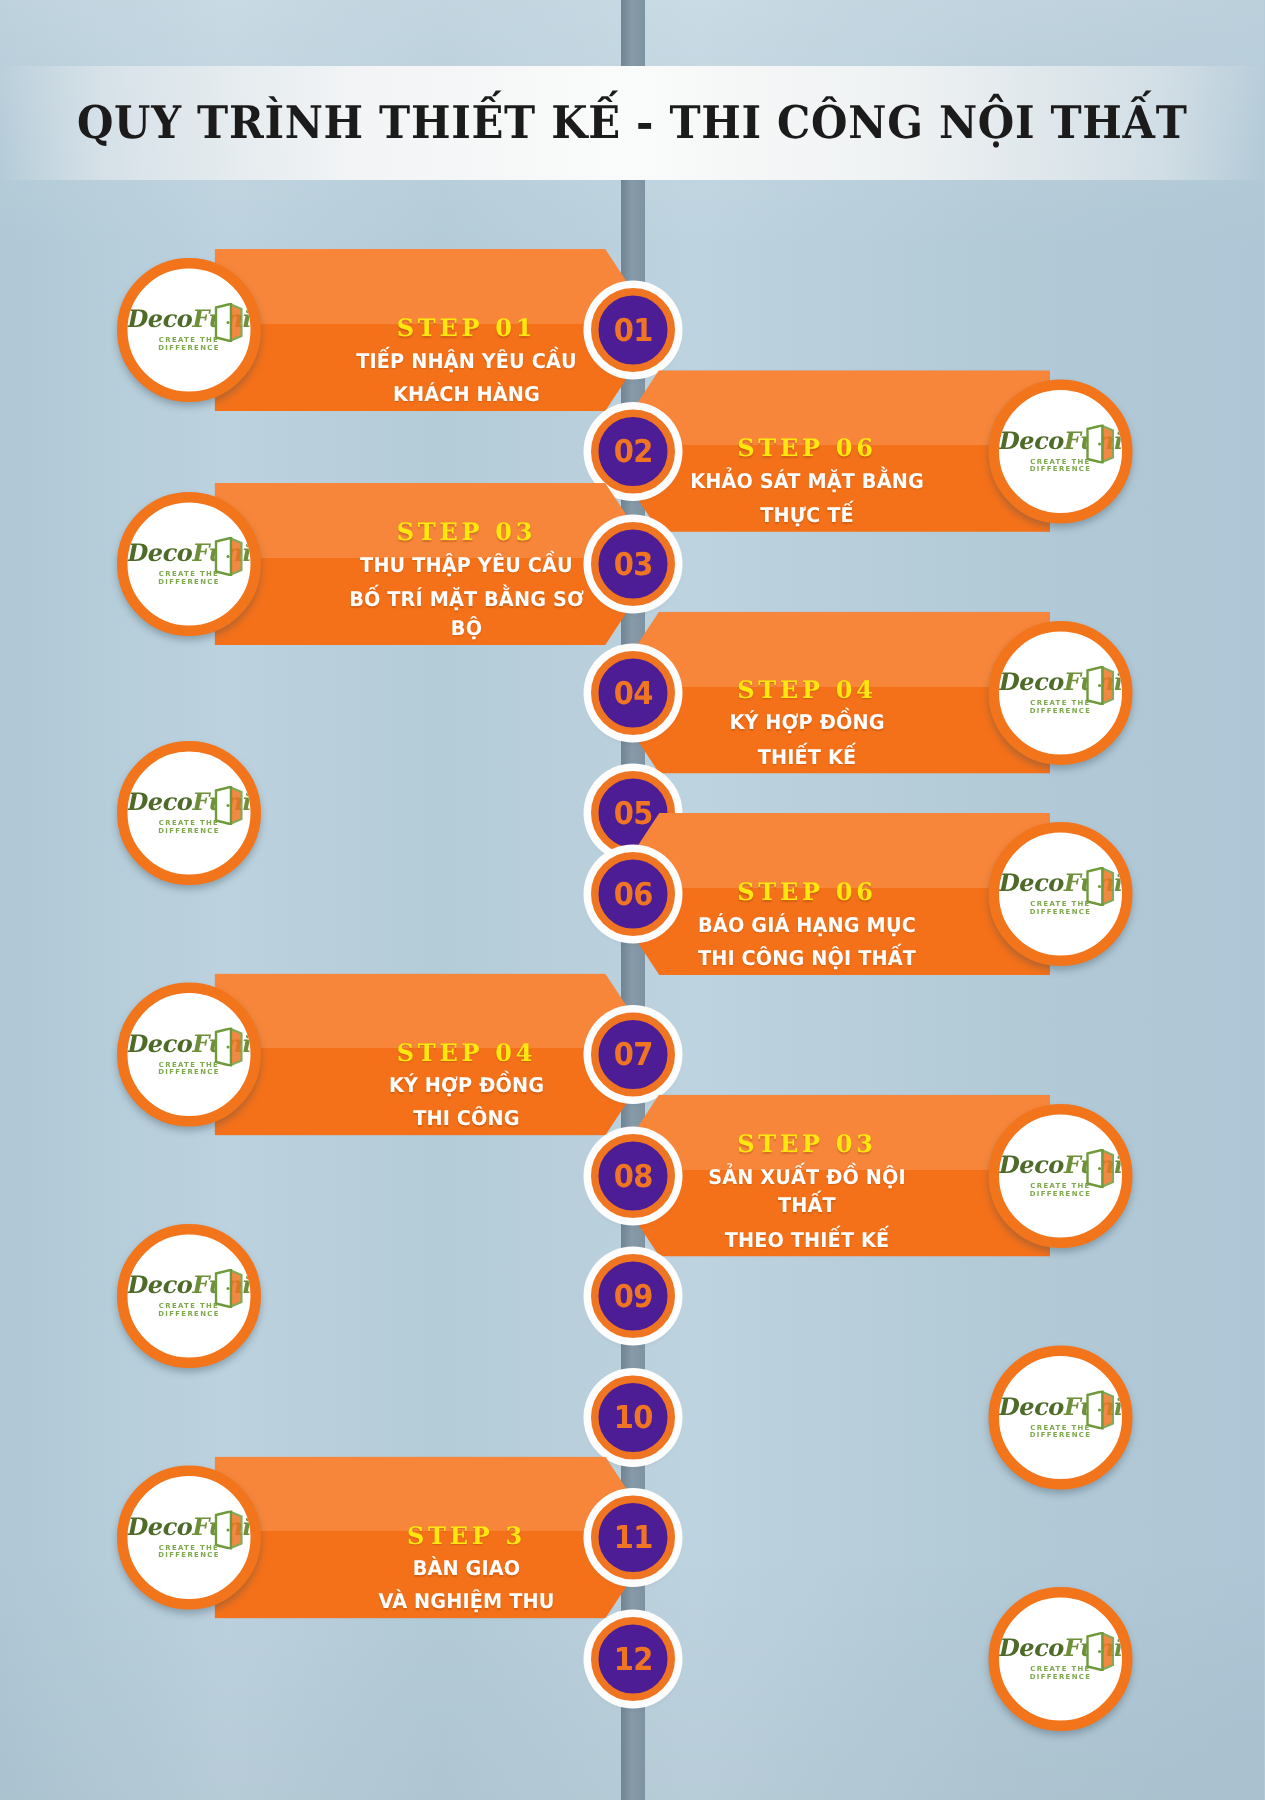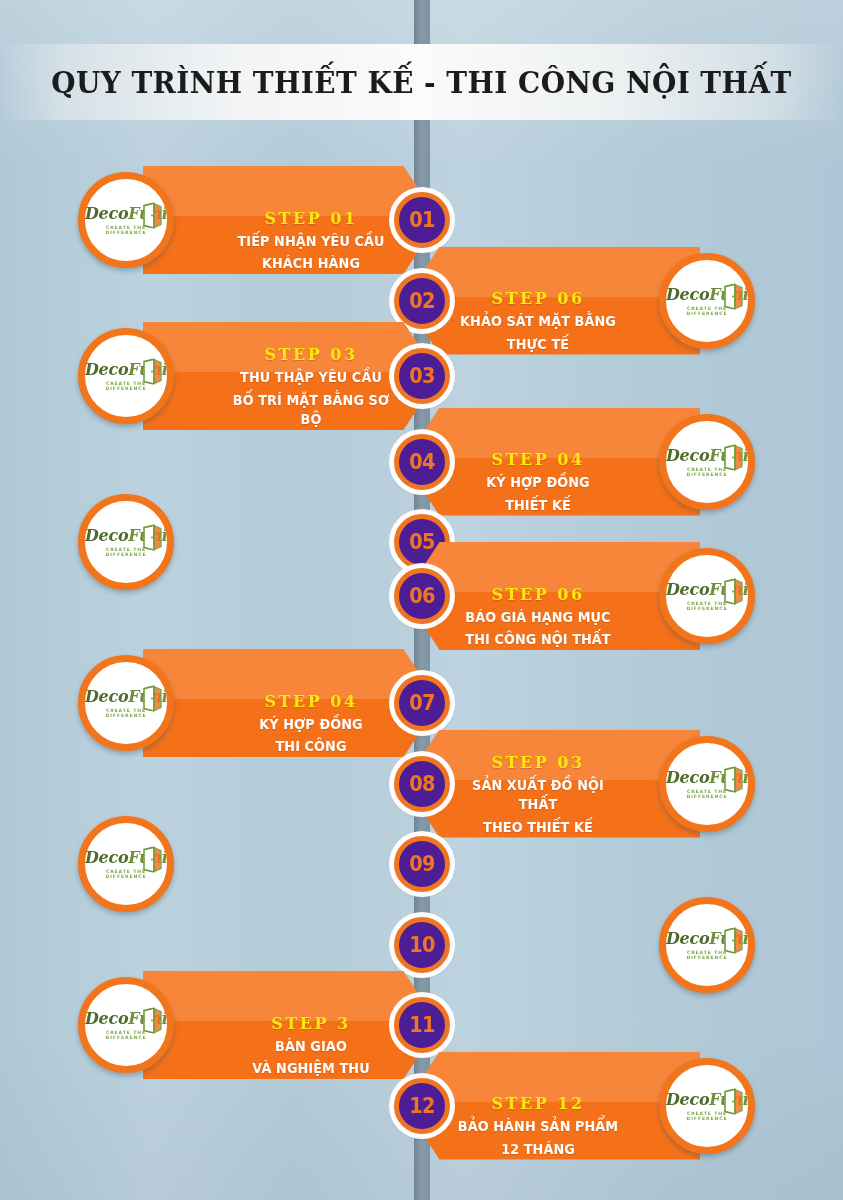--- a/index.html
+++ b/index.html
@@ -326,27 +326,20 @@
               <circle cx="11" cy="13" r="1" fill="#6f9a3c"></circle>
             </svg></span></div>
       </div>
       <div class="dot-holder">
         <div class="dot">
           <span>11</span>
         </div>
       </div>
     </div>
     <div class="step-row" style="top: 1051.5px;">
-      <div class="block block-right">
-        <div class="txt">
-          <div class="step-label">STEP 12</div>
-          <div class="step-desc">BẢO HÀNH SẢN PHẨM</div>
-          <div class="step-desc">12 THÁNG</div>
-        </div>
-      </div>
       <div class="logo logo-right">
         <div class="logo-inner"><div class="logo-word"><span>Deco</span><span class="f">Funi</span></div><div class="logo-tag">Create The Difference</div><span class="logo-door"><svg width="22" height="26" viewBox="0 0 22 26">
               <path d="M3 3 L13 0.5 L13 25.5 L3 23 Z" fill="#ffffff" stroke="#6f9a3c" stroke-width="1.6"></path>
               <path d="M13 1 L20 4 L20 22 L13 25 Z" fill="#ef7522" opacity=".85" stroke="#6f9a3c" stroke-width="1.4"></path>
               <circle cx="11" cy="13" r="1" fill="#6f9a3c"></circle>
             </svg></span></div>
       </div>
       <div class="dot-holder">
         <div class="dot">
           <span>12</span>

